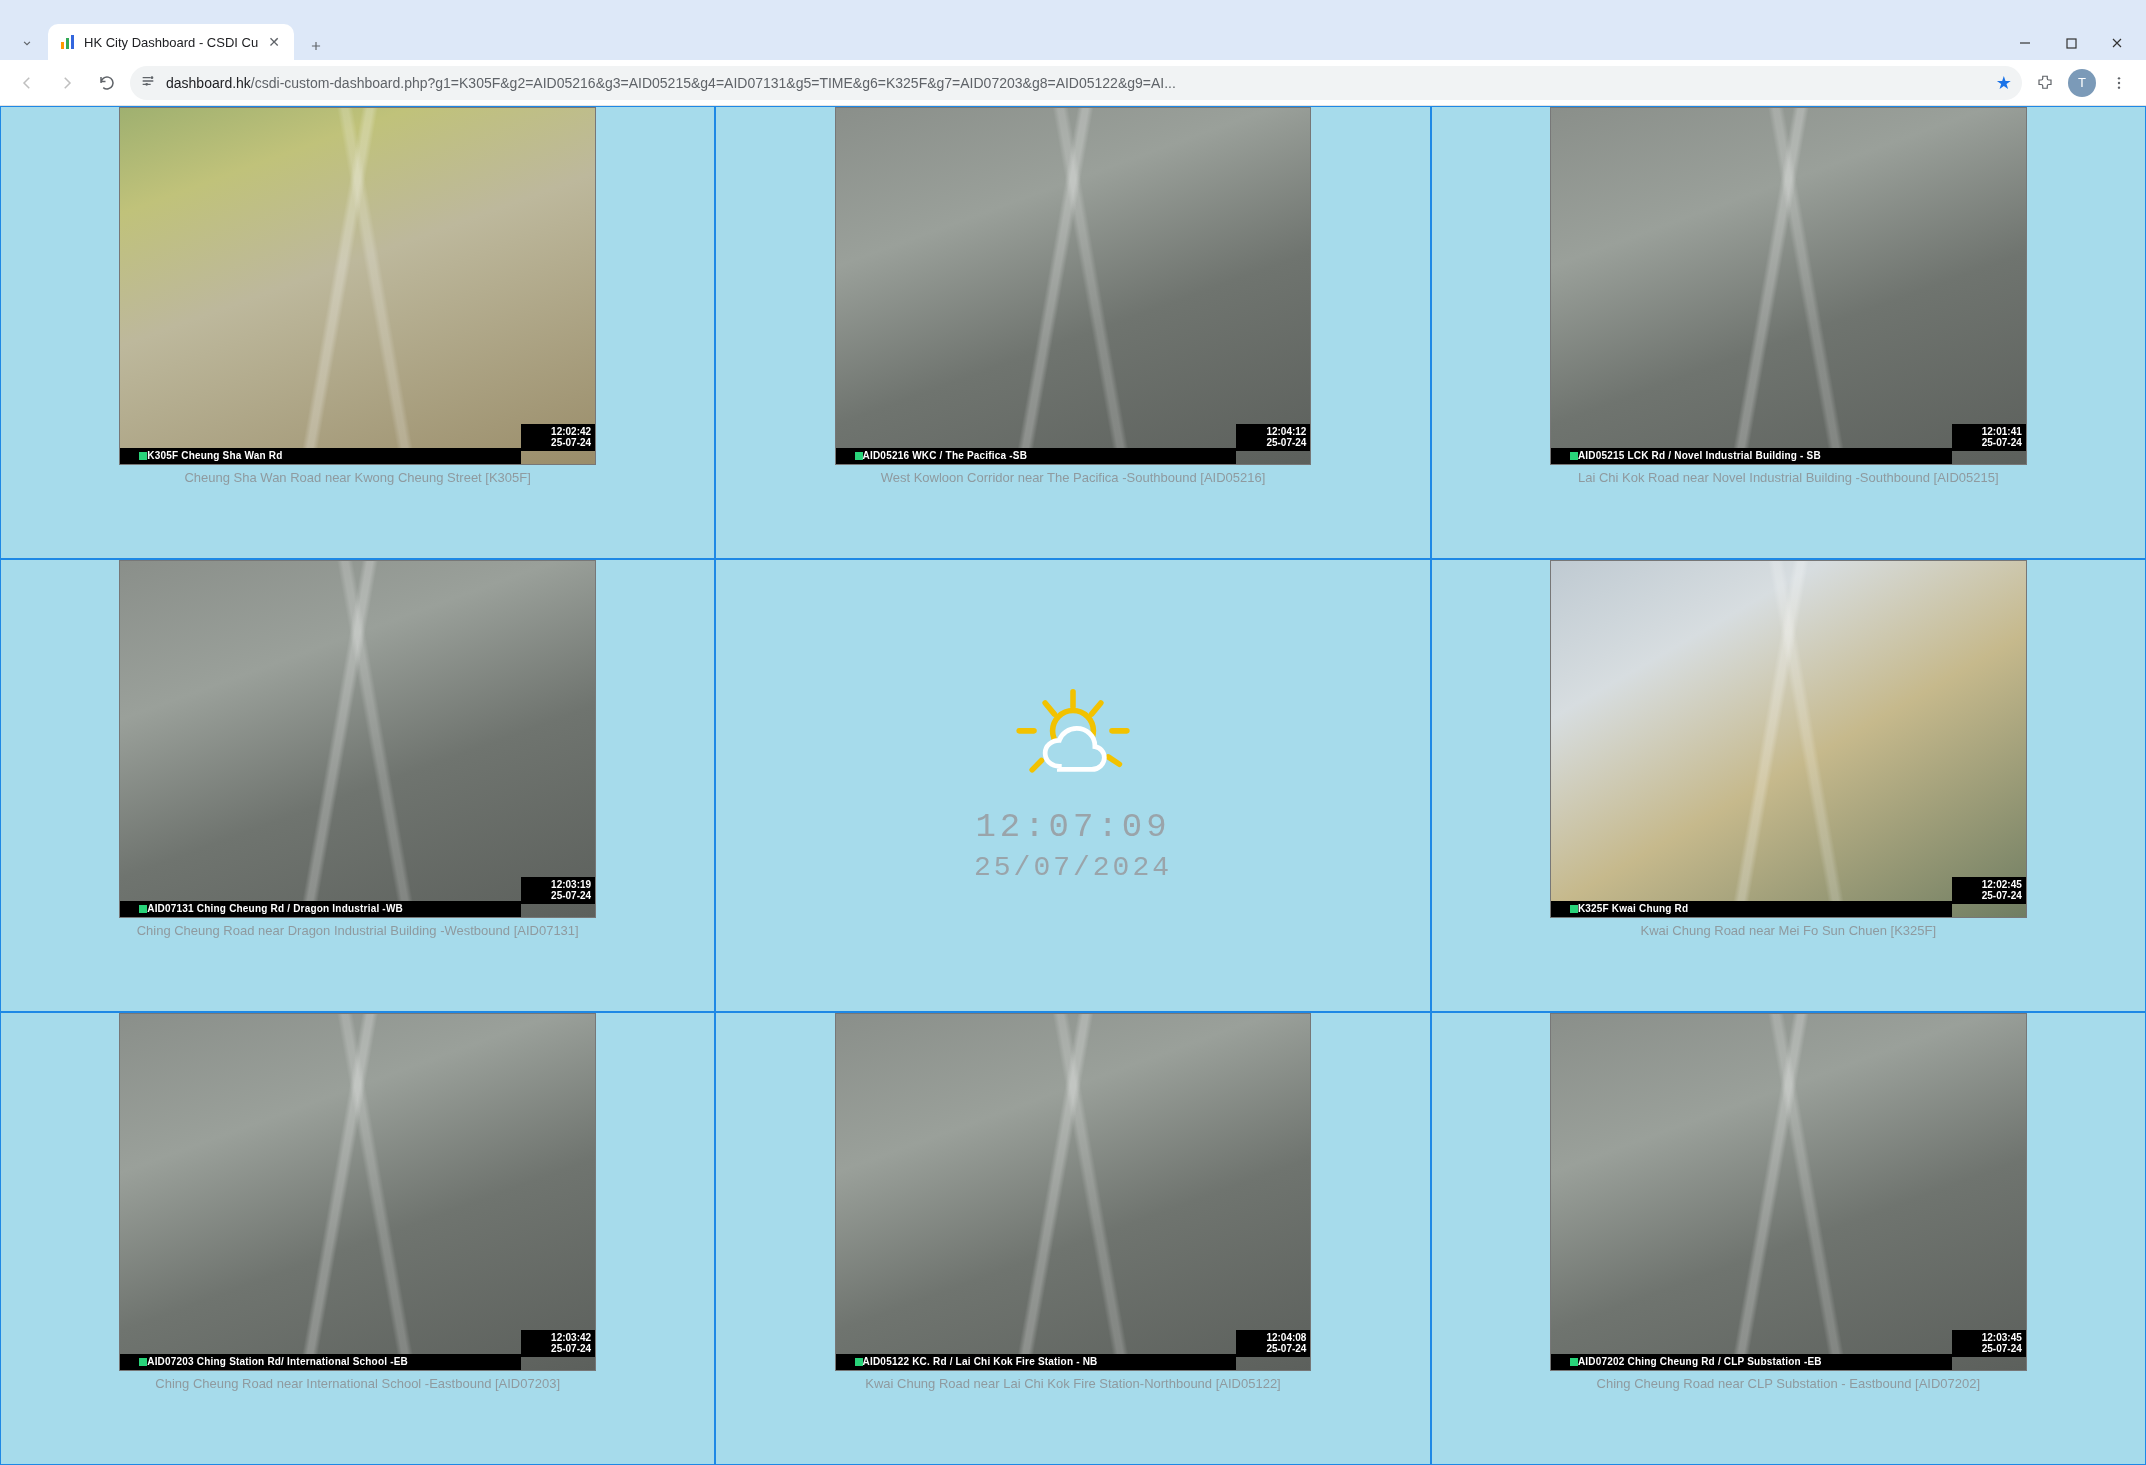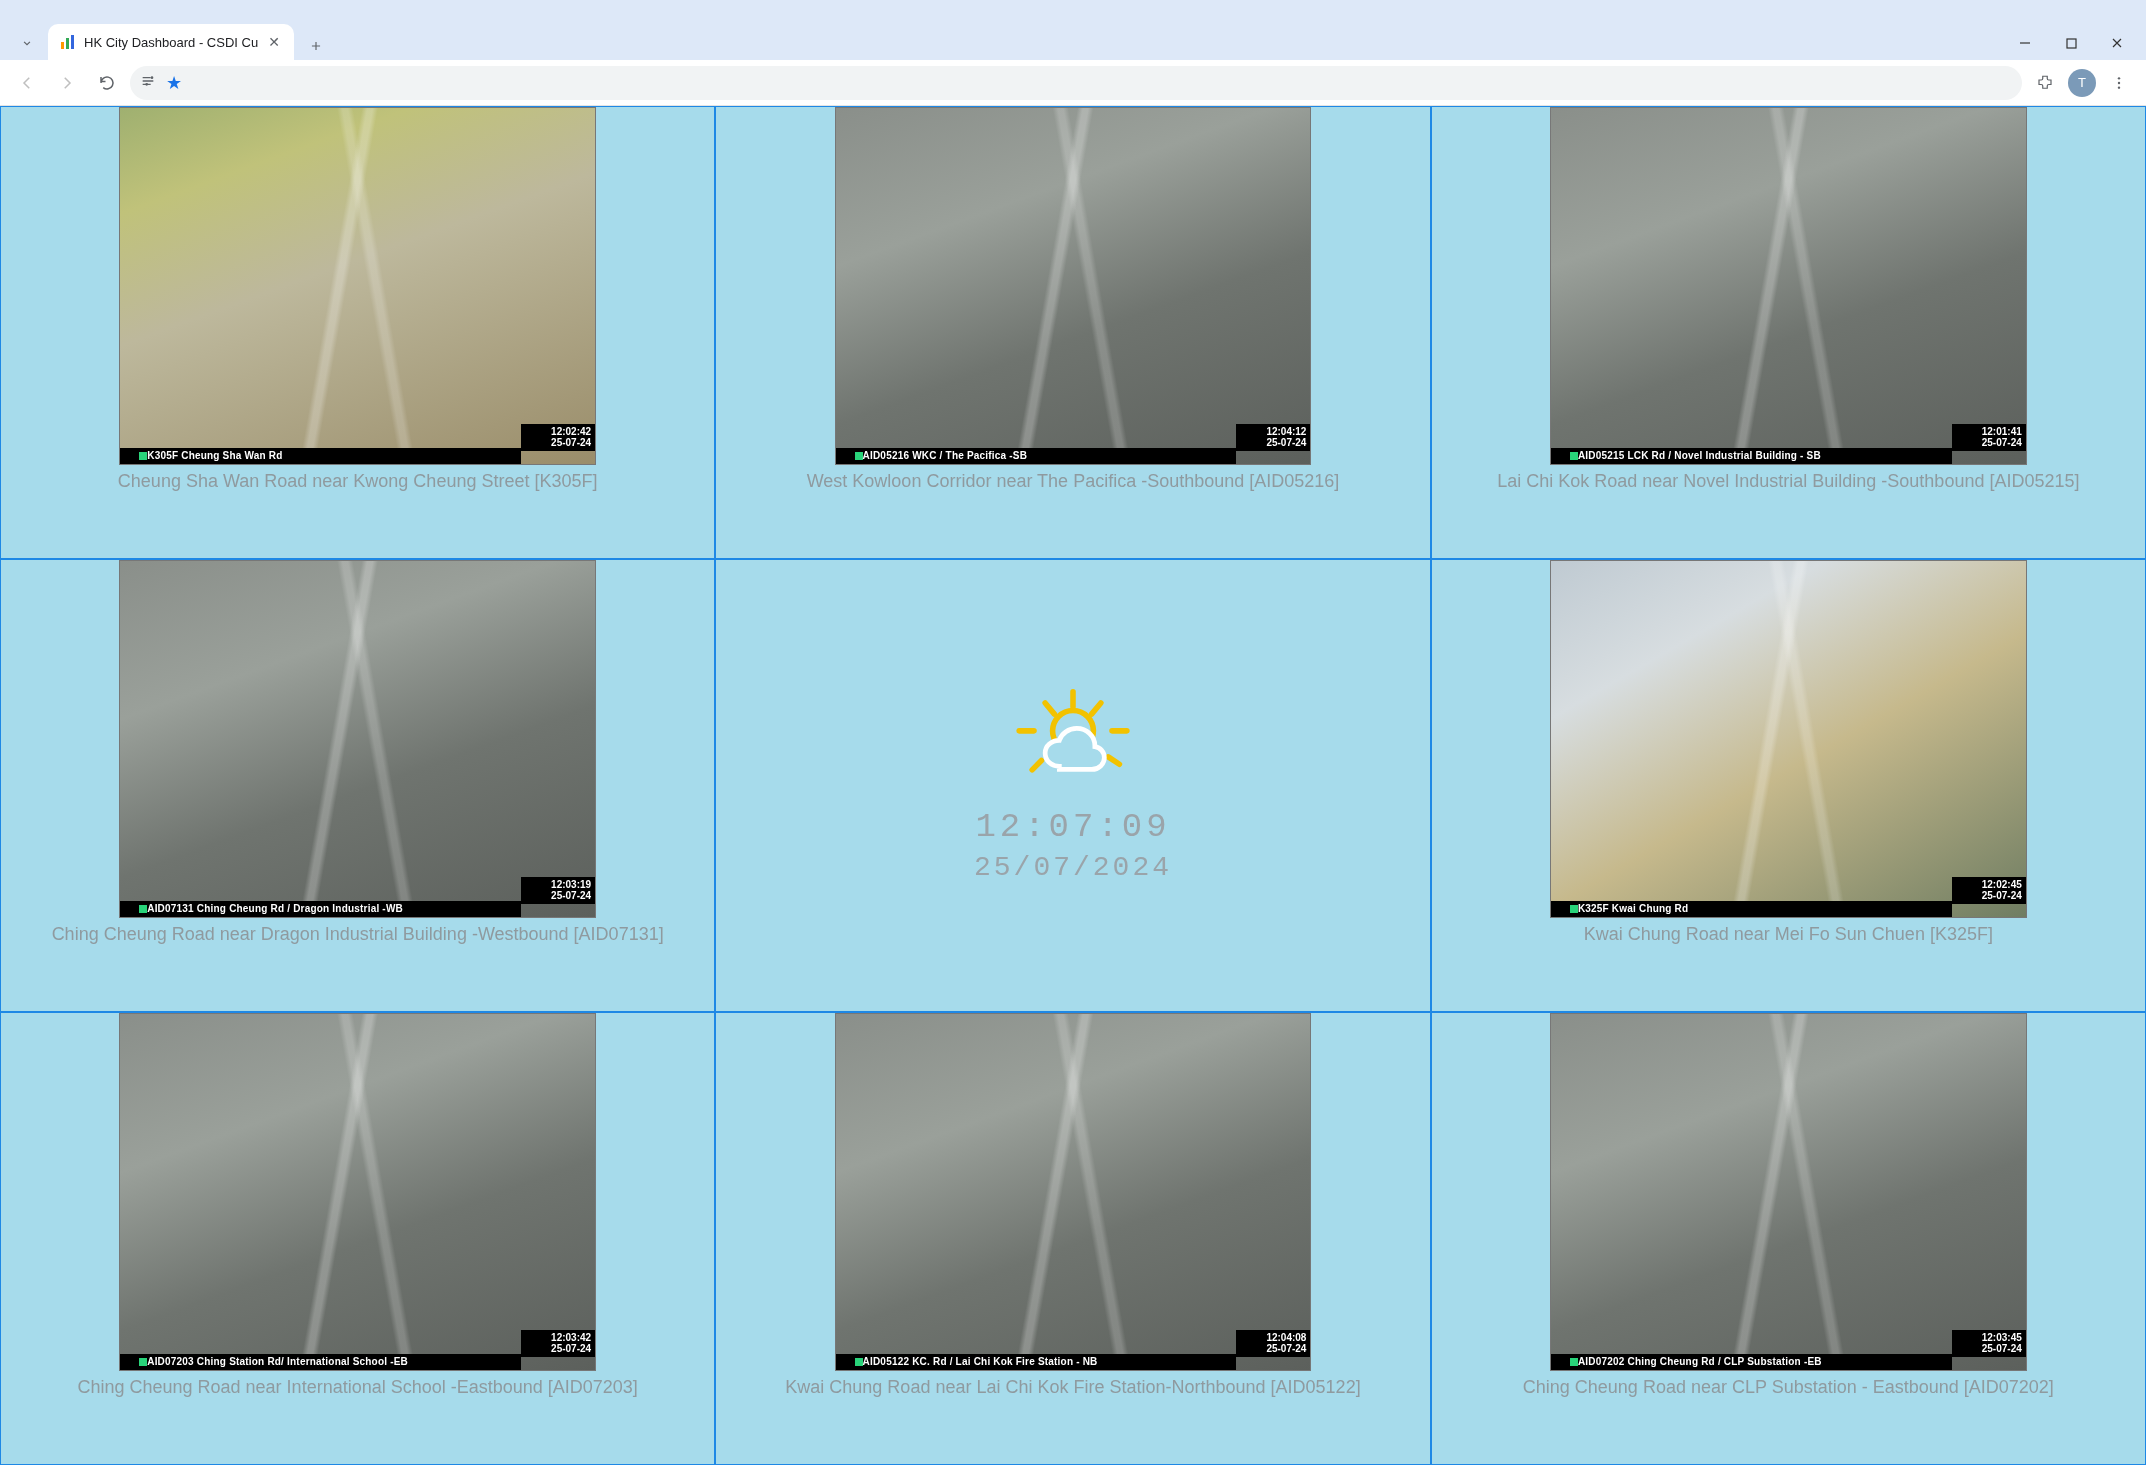--- a/index.html
+++ b/index.html
@@ -30,21 +30,21 @@
   .cell { border:1px solid #1e88e5; display:flex; flex-direction:column; align-items:center; justify-content:flex-start; padding:0 6px 6px; overflow:hidden;}
   .feed { width:68%; aspect-ratio: 4/3; position:relative; background:linear-gradient(160deg,#8a8f8a 0%, #9aa09a 30%, #6f746f 60%, #5c605c 100%); border:1px solid #777; margin-bottom:4px; }
   .feed::before{content:"";position:absolute;inset:0;background:
     linear-gradient(100deg, transparent 45%, rgba(255,255,255,0.25) 46%, rgba(255,255,255,0.25) 47%, transparent 48%),
     linear-gradient(80deg,  transparent 52%, rgba(255,255,255,0.20) 53%, rgba(255,255,255,0.20) 54%, transparent 55%);
   }
   .overlay-bar{position:absolute;left:0;bottom:0;right:74px;background:#000;color:#fff;font:700 10px/1 "Arial";padding:3px 19px;letter-spacing:.2px;display:flex;align-items:center;white-space:nowrap;overflow:hidden;}
   .overlay-bar .dot{width:8px;height:8px;background:#29d47a;display:inline-block;flex:none;}
   .overlay-time{position:absolute;right:0;bottom:13px;width:74px;background:#000;color:#fff;font:700 10px/1 "Arial";padding:2px 4px;text-align:right;}
   .overlay-time div{line-height:1.15;}
-  .caption { color:#8f9a9f; font-size:18px; text-align:center; line-height:1.35; }
+  .caption { color:#8f9a9f; font-size:13px; text-align:center; line-height:1.35; }
   
   .time-cell { justify-content:center; gap:6px; }
   .weather-svg{width:130px;height:120px;}
   .digital { font-family:"Courier New",monospace; color:#9aa4aa; font-size:34px; letter-spacing:4px; text-align:center; }
   .digital.small{font-size:28px; letter-spacing:3px;}
   
   .feed.bright { background:linear-gradient(150deg,#bfcad2 0%, #d7dde0 25%, #c6b98c 55%, #6f7d62 100%); }
   .feed.city  { background:linear-gradient(160deg,#9fb070 0%, #c0c27a 20%, #bdb89c 45%, #9a8d6a 100%); }
 </style>
 </head>
@@ -108,20 +108,23 @@
         <svg width="18" height="18" viewBox="0 0 24 24">
           <path d="M4 12a8 8 0 1 1 3 6.2M4 4v6h6" fill="none" stroke="#5f6368" stroke-width="2"></path>
         </svg>
       </div>
     <div class="omnibox">
       <span><svg width="16" height="16" viewBox="0 0 24 24">
             <path d="M4 7h12M4 12h16M4 17h12" stroke="#5f6368" stroke-width="2"></path>
             <circle cx="18" cy="7" r="2" fill="#5f6368"></circle>
             <circle cx="10" cy="17" r="2" fill="#5f6368"></circle>
           </svg></span>
+      <span class="url">
+        <span class="host">dashboard.hk</span><span class="rest">/csdi-custom-dashboard.php?g1=K305F&amp;g2=AID05216&amp;g3=AID05215&amp;g4=AID07131&amp;g5=TIME&amp;g6=K325F&amp;g7=AID07203&amp;g8=AID05122&amp;g9=AI...</span>
+      </span>
       <span class="star">★</span>
     </div>
     <div class="icon-btn">
         <svg width="18" height="18" viewBox="0 0 24 24">
           <path d="M9 3h6v3a2 2 0 0 0 2 2h3v6h-3a2 2 0 0 0-2 2v3H9v-3a2 2 0 0 0-2-2H4V8h3a2 2 0 0 0 2-2V3z" fill="none" stroke="#5f6368" stroke-width="1.6"></path>
         </svg>
       </div>
     <div class="avatar">
         <span>T</span>
       </div>

